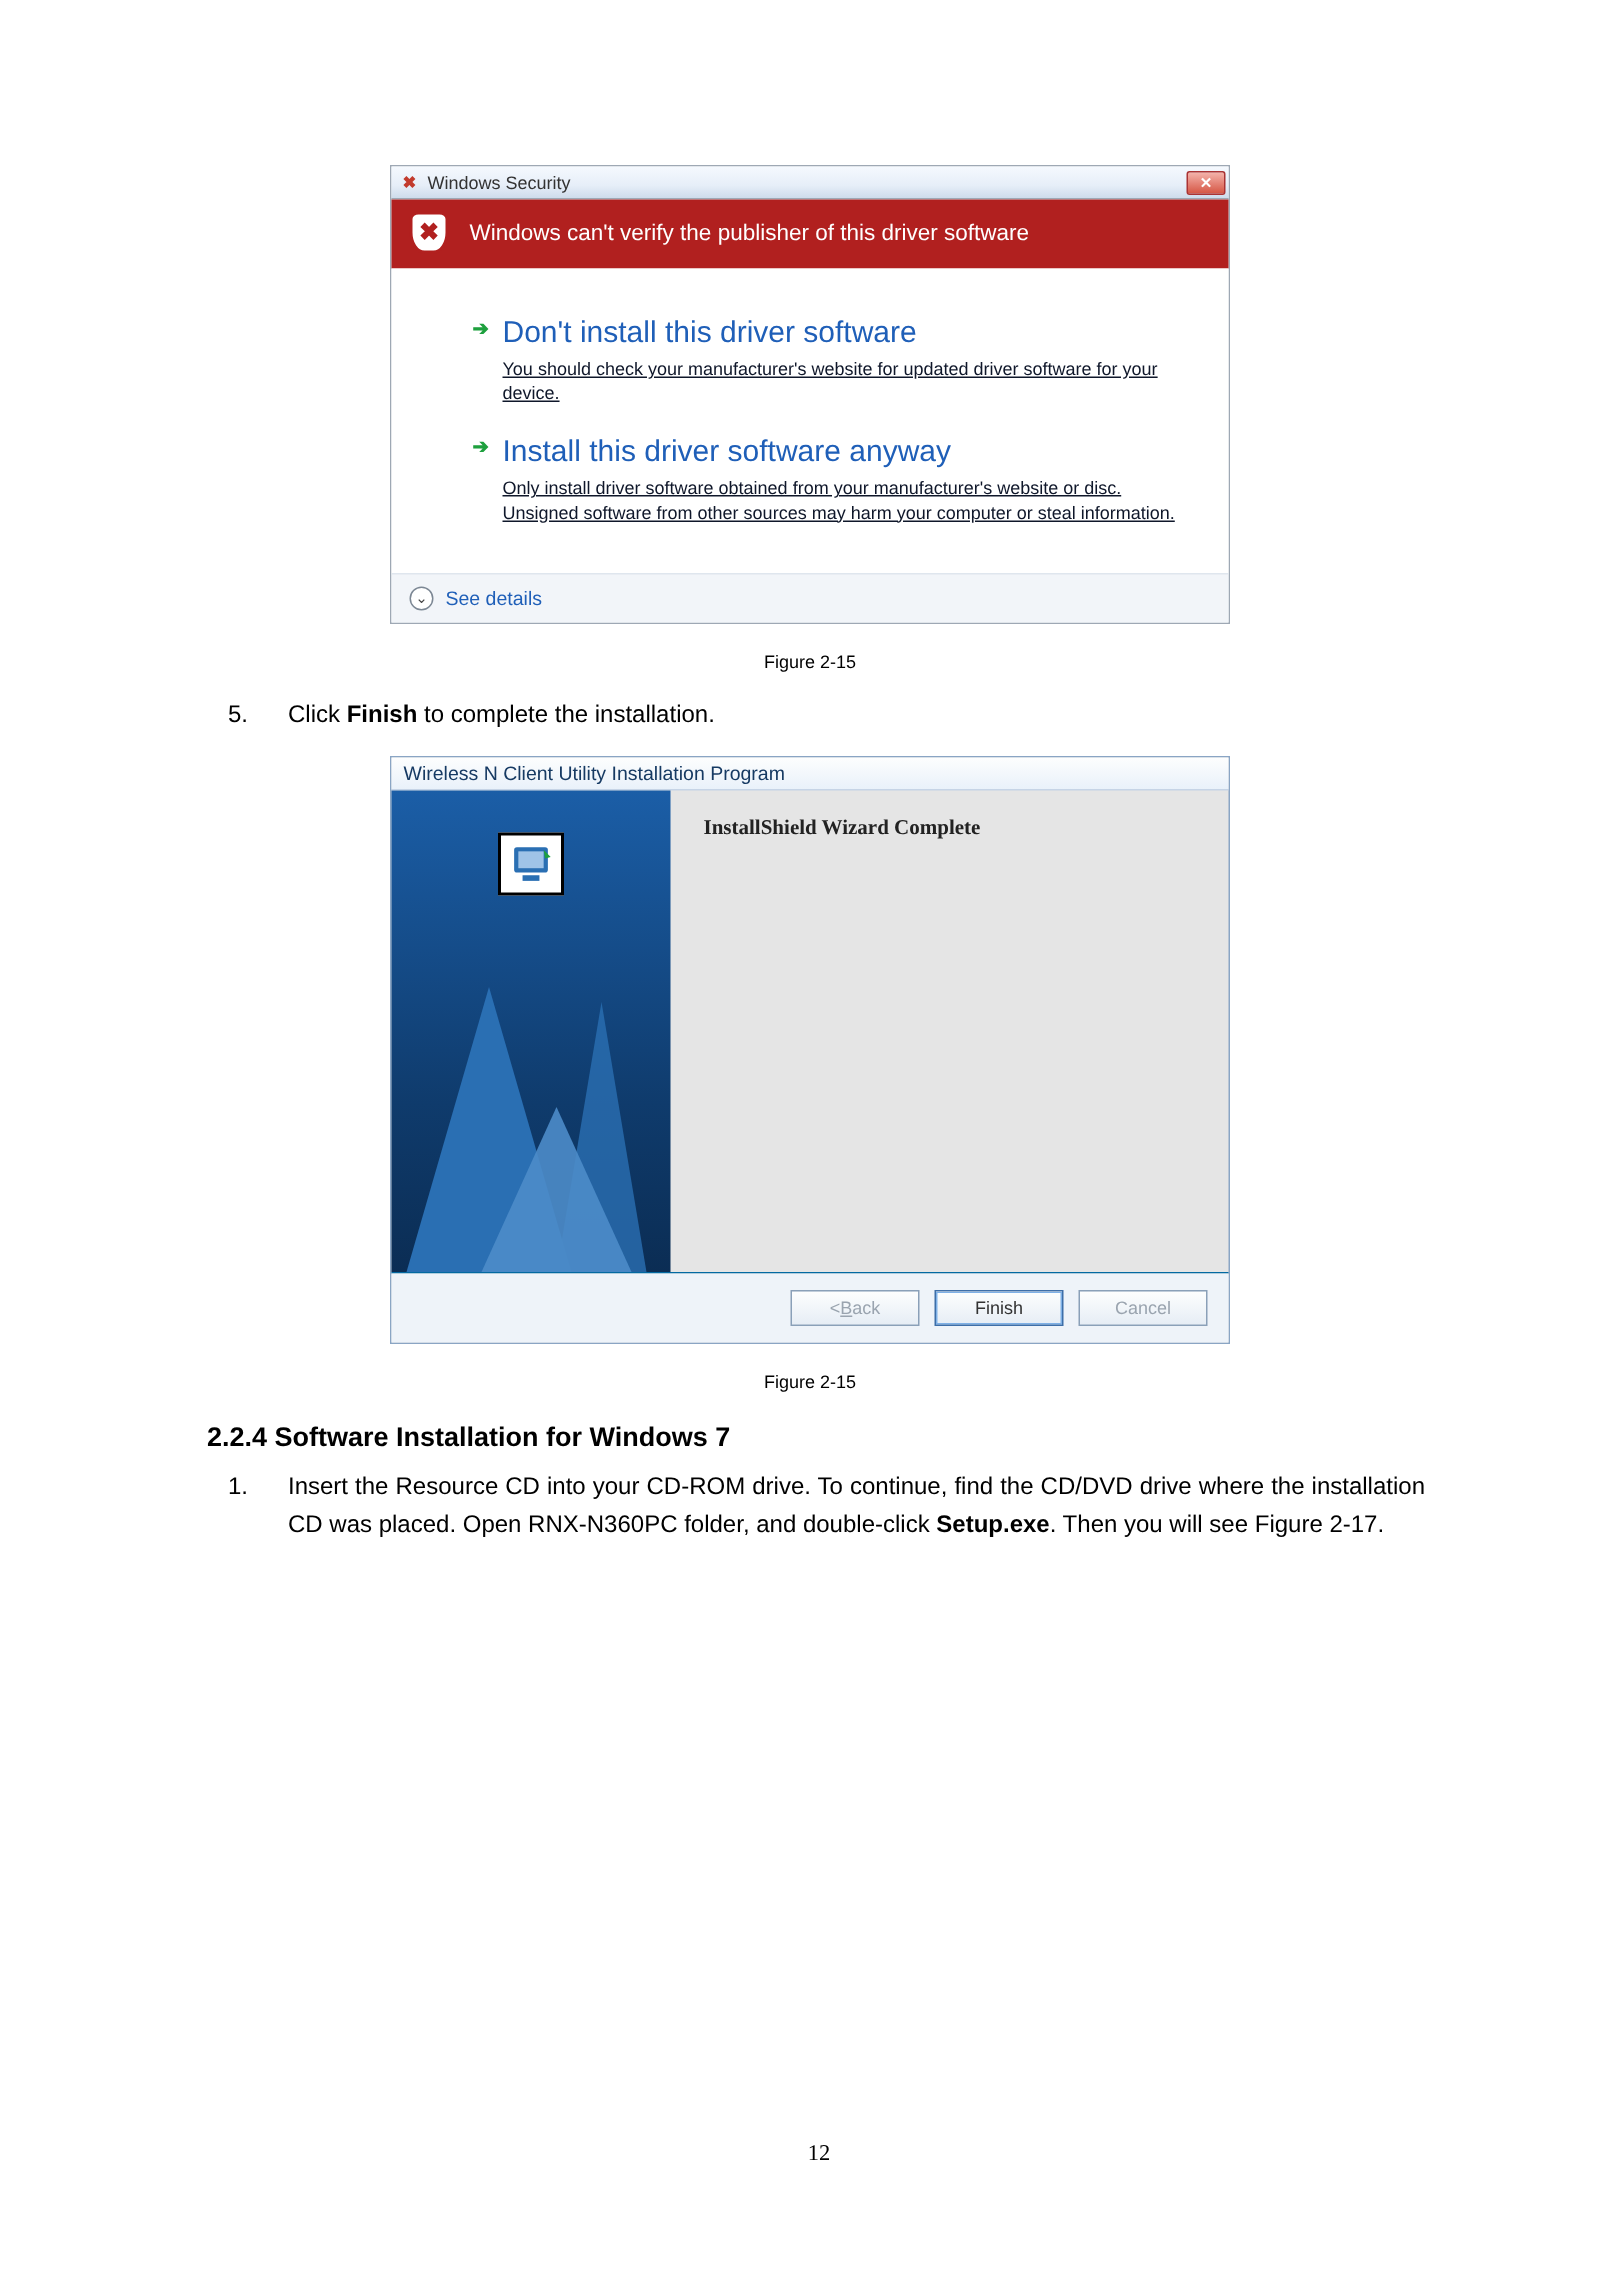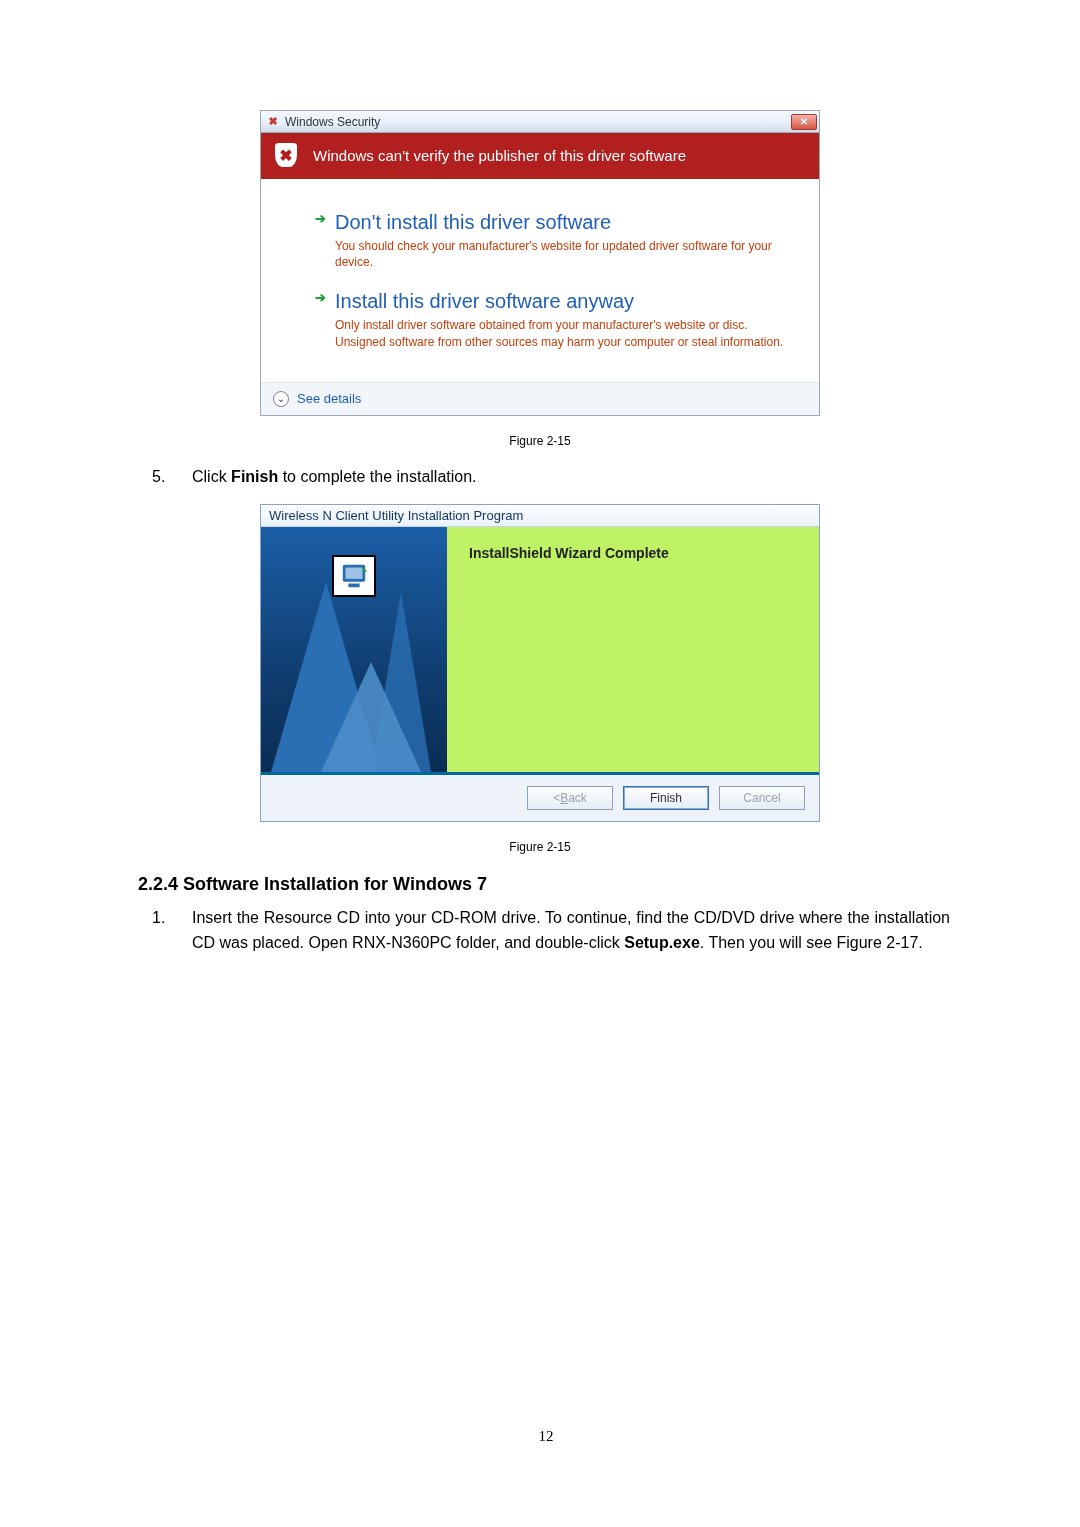--- a/index.html
+++ b/index.html
@@ -87,23 +87,24 @@
     left: 34px;
     top: 5px;
     color: #1ea03e;
     font-weight: bold;
   }
   .sec-option .opt-title {
     color: #1f5fb8;
     font-size: 20px;
   }
   .sec-option .opt-desc {
-    color: #c2410c;
+    color: #0f172a;
     font-size: 12px;
     margin-top: 2px;
+    text-decoration: underline;
   }
   .sec-footer {
     border-top: 1px solid #dfe6ee;
     background: #f2f5f9;
     padding: 8px 12px;
     display: flex;
     align-items: center;
     gap: 8px;
     color: #1f5fb8;
     font-size: 13px;
@@ -131,37 +132,38 @@
     font-size: 16px;
     margin: 0 0 10px 22px;
   }
   .step-line .num { width: 22px; }
 
   
   .wiz-dialog {
     margin: 18px auto;
     width: 560px;
     border: 1px solid #8aa5c4;
-    background: #bef264;
+    background: #e5e5e5;
     font-size: 13px;
   }
   .wiz-titlebar {
     height: 22px;
     background: linear-gradient(#fdfefe, #e9f1fa);
     border-bottom: 1px solid #c6d4e6;
     display: flex;
     align-items: center;
     padding: 0 8px;
     color: #163a63;
     font-size: 13px;
   }
   .wiz-body {
     display: flex;
-    height: 248px;
-    border-bottom: 3px solid #0369a1;
+    height: 322px;
+    border-bottom: 1px solid #0369a1;
+    font-family: Liberation Serif, serif;
   }
   .wiz-left {
     width: 186px;
     background: linear-gradient(180deg, #1b5ea7, #0f3b6c 65%, #0b2d54);
     position: relative;
     display: flex;
     flex-direction: column;
     align-items: center;
   }
   .wiz-icon-box {

